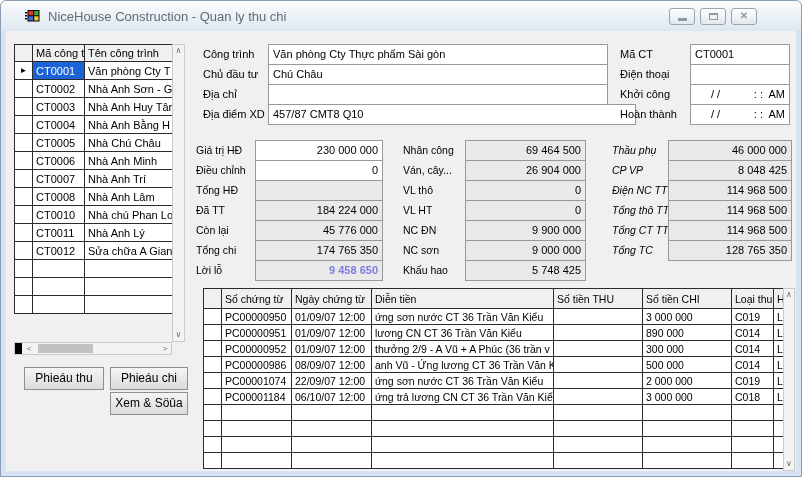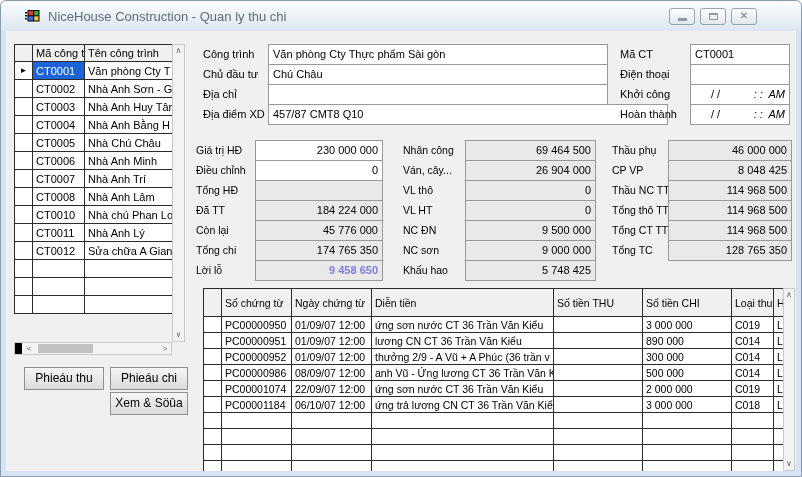--- a/index.html
+++ b/index.html
@@ -28,21 +28,21 @@
   table.grid th{background:#f0f0f0;margin-top:25px;}
   .pwrap{position:absolute;left:8px;top:13px;width:158px;height:298px;overflow:hidden;}
   .pgrid{width:158px;font-size:11px;}
   .pgrid th{height:17px;}
   .pgrid td{height:18px;}
   .pgrid .selcol{padding:0 1px;text-align:center;font-size:8px;color:#000;}
   td.sel-active{background:var(--sel-color,#1b63d6);color:#fff;}
 
   .twrap{position:absolute;left:197px;top:257px;width:580px;height:183px;overflow:hidden;}
   .tgrid{width:580px;font-size:10.5px;}
-  .tgrid th{height:28px;}
+  .tgrid th{height:20px;}
   .tgrid td{height:16px;}
   .num{text-align:right;}
 
   
   .sb{position:absolute;background:#f3f3f3;border:1px solid #cacaca;color:#666;}
   .sb .arr{position:absolute;width:100%;text-align:center;font-size:8px;line-height:12px;height:12px;user-select:none;}
   .sb.v .arr.up{top:0;}
   .sb.v .arr.down{bottom:0;}
   .sb.h .arr{width:12px;height:100%;line-height:11px;top:0;}
   .hthumb{position:absolute;left:23px;top:1px;height:9px;width:55px;background:#c2c2c2;}
@@ -52,34 +52,34 @@
   .btn{position:absolute;height:23px;border:1px solid #8f8f8f;
     background:linear-gradient(#f5f5f5,#dbdbdb);font-size:12px;color:#000;
     text-align:center;line-height:21px;font-family:inherit;cursor:default;}
 
   
   .flabel{position:absolute;height:21px;line-height:21px;font-size:11px;color:#000;white-space:nowrap;}
   .fbox{position:absolute;height:21px;line-height:19px;background:#fff;border:1px solid #999;
     font-size:11px;padding:0 4px;white-space:nowrap;overflow:hidden;}
   .datebox{display:flex;}
   .datebox .dpart{margin-left:16px;white-space:pre;}
-  .datebox .tpart{margin-left:auto;white-space:pre;font-style:italic;}
+  .datebox .tpart{margin-left:auto;white-space:pre;}
 
   
   .sumcol{position:absolute;top:109px;}
   .sumcol .srow{display:flex;height:21px;}
   .sumcol .srow + .srow{margin-top:-1px;}
   .slabel{flex:none;font-size:10.5px;line-height:21px;white-space:nowrap;overflow:hidden;}
   .sbox{flex:none;height:21px;border:1px solid #999;background:#e9e9e9;text-align:right;
     padding:0 4px;line-height:19px;font-size:11px;white-space:nowrap;overflow:hidden;}
   .sbox.white{background:#fff;}
   .sbox.accent{color:var(--profit-color,#7d7de0);font-weight:bold;}
   .c1 .slabel{width:59px;}  .c1 .sbox{width:128px;}
-  .c2 .slabel{width:62px;}  .c2 .sbox{width:131px;}
-  .c3 .slabel{width:56px;}  .c3 .sbox{width:124px;}
+  .c2 .slabel{width:62px;}  .c2 .sbox{width:121px;}
+  .c3 .slabel{width:56px;font-style:italic;}  .c3 .sbox{width:124px;}
 </style>
 </head>
 <body>
 
 <div class="window">
   <div class="titlebar">
     <span class="app-icon">
       <svg viewBox="0 0 16 16" width="16" height="16">
         <rect x="0" y="4" width="2" height="1.5" fill="#000"></rect>
         <rect x="0" y="7" width="2" height="1.5" fill="#000"></rect>
@@ -225,21 +225,21 @@
     <div class="btn" style="left:104px;top:336px;width:78px;">Phieáu chi</div>
     <div class="btn" style="left:104px;top:361px;width:78px;">Xem &amp; Söûa</div>
 
     <span class="flabel" style="left:197px;top:13px;">Công trình</span>
     <div class="fbox" style="left:262px;top:13px;width:340px;">Văn phòng Cty Thực phẩm Sài gòn</div>
     <span class="flabel" style="left:197px;top:33px;">Chủ đầu tư</span>
     <div class="fbox" style="left:262px;top:33px;width:340px;">Chú Châu</div>
     <span class="flabel" style="left:197px;top:53px;">Địa chỉ</span>
     <div class="fbox" style="left:262px;top:53px;width:340px;"></div>
     <span class="flabel" style="left:197px;top:73px;">Địa điểm XD</span>
-    <div class="fbox" style="left:262px;top:73px;width:400px;">457/87 CMT8 Q10</div>
+    <div class="fbox" style="left:262px;top:73px;width:368px;">457/87 CMT8 Q10</div>
 
     <span class="flabel" style="left:614px;top:13px;">Mã CT</span>
     <div class="fbox" style="left:684px;top:13px;width:100px;">CT0001</div>
     <span class="flabel" style="left:614px;top:33px;">Điện thoại</span>
     <div class="fbox" style="left:684px;top:33px;width:100px;"></div>
     <span class="flabel" style="left:614px;top:53px;">Khởi công</span>
     <div class="fbox datebox" style="left:684px;top:53px;width:100px;">
       <span class="dpart">/ /</span>
       <span class="tpart">: :  AM</span>
     </div>
@@ -303,21 +303,21 @@
           <div class="sbox">0</div>
         </div>
 
         <div class="srow">
           <span class="slabel">VL HT</span>
           <div class="sbox">0</div>
         </div>
 
         <div class="srow">
           <span class="slabel">NC ĐN</span>
-          <div class="sbox">9 500 000</div>
+          <div class="sbox">9 900 000</div>
         </div>
 
         <div class="srow">
           <span class="slabel">NC sơn</span>
           <div class="sbox">9 000 000</div>
         </div>
 
         <div class="srow">
           <span class="slabel">Khấu hao</span>
           <div class="sbox">5 748 425</div>
@@ -330,21 +330,21 @@
           <div class="sbox">46 000 000</div>
         </div>
 
         <div class="srow">
           <span class="slabel">CP VP</span>
           <div class="sbox">8 048 425</div>
         </div>
 
 
         <div class="srow">
-          <span class="slabel">Thầu NC TT</span>
+          <span class="slabel">Điện NC TT</span>
           <div class="sbox">114 968 500</div>
         </div>
 
         <div class="srow">
           <span class="slabel">Tổng thô TT</span>
           <div class="sbox">114 968 500</div>
         </div>
 
         <div class="srow">
           <span class="slabel">Tổng CT TT</span>

